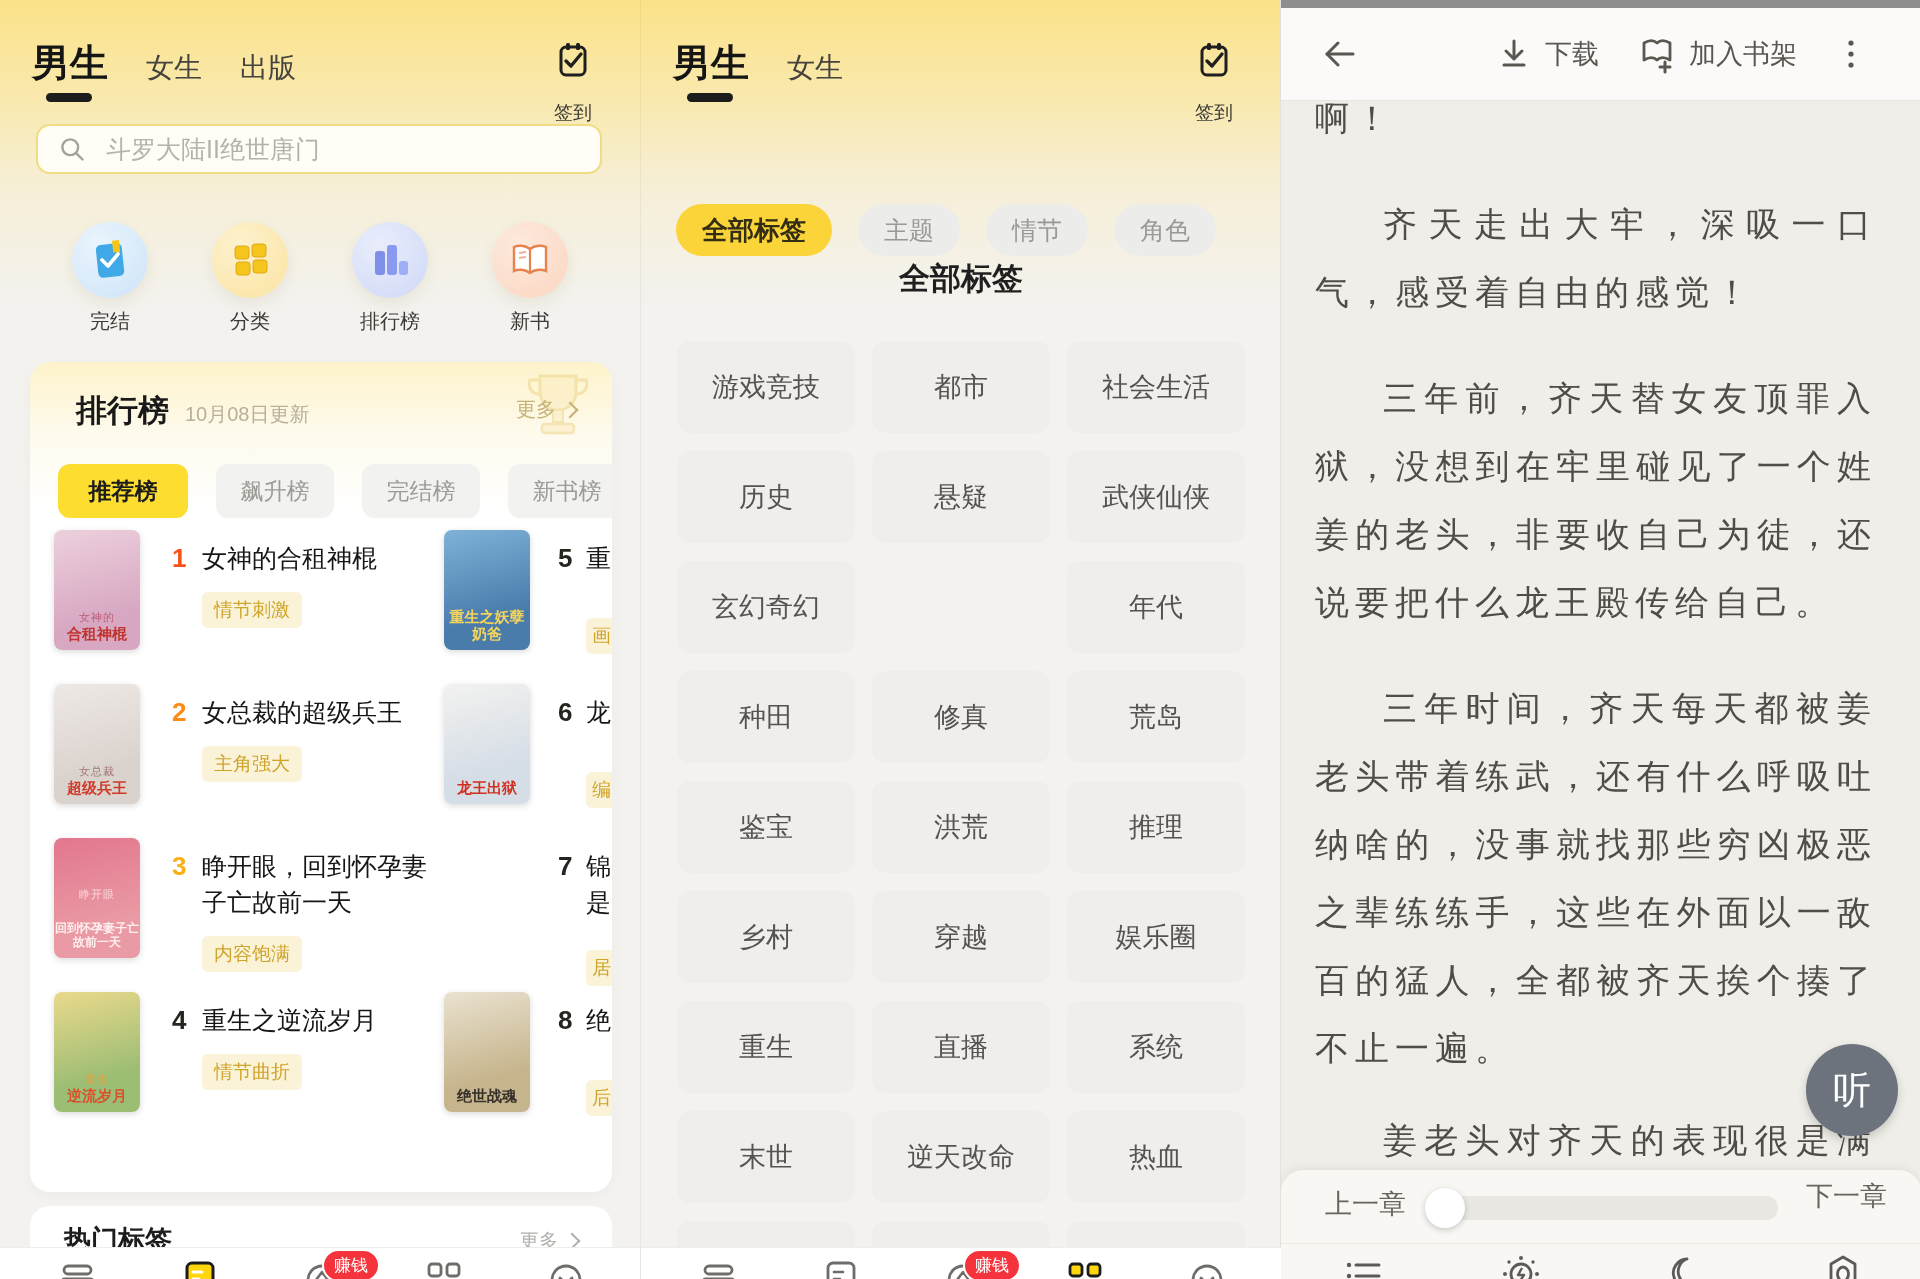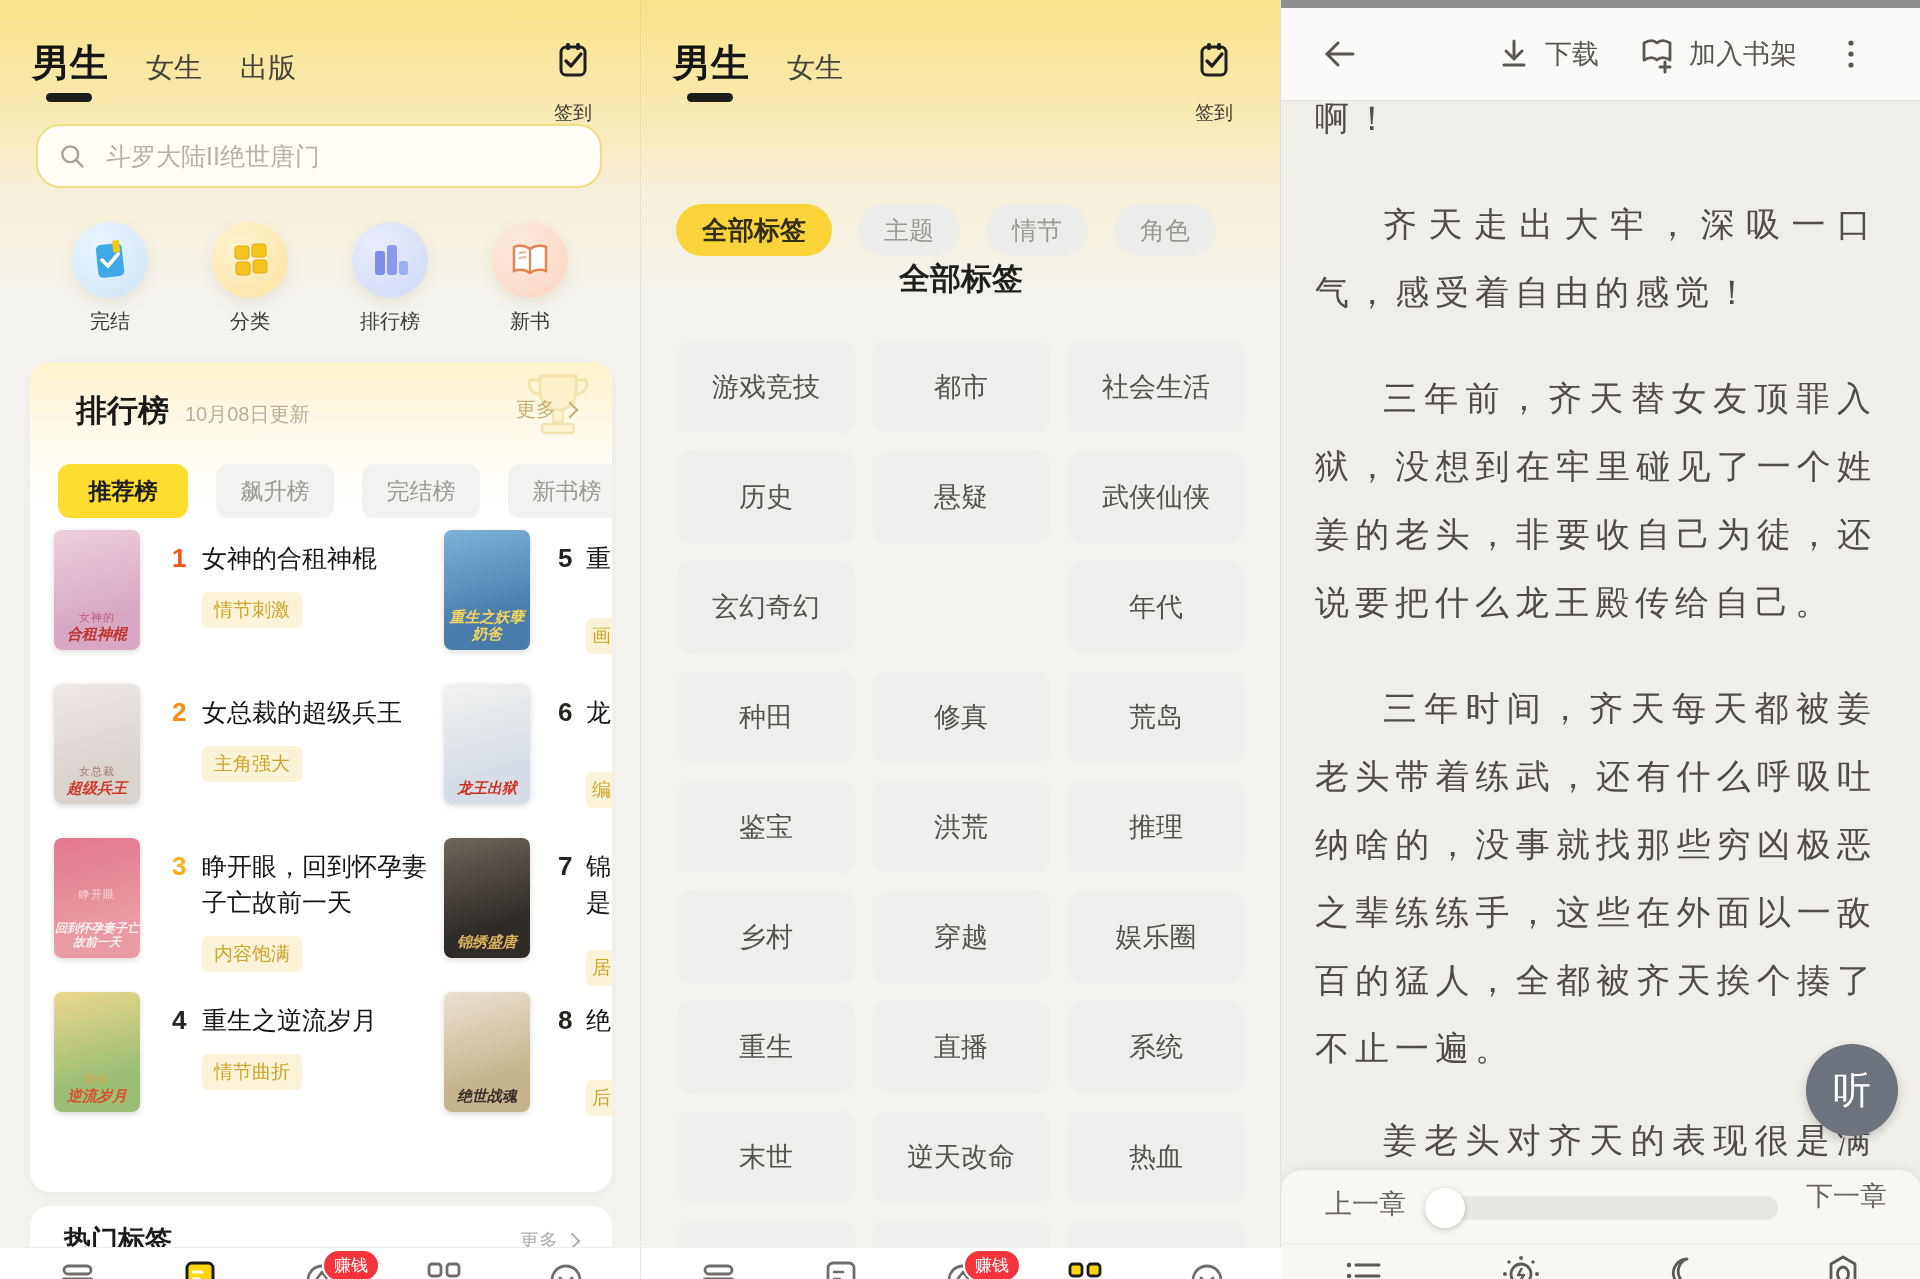--- a/index.html
+++ b/index.html
@@ -13,22 +13,22 @@
   
   .toptabs{position:absolute;top:44px;left:32px;display:flex;align-items:flex-end;gap:38px;}
   .ttab{font-size:28px;color:#45433e;line-height:1;padding-bottom:4px;}
   .ttab.act{font-size:38px;font-weight:bold;color:#151515;position:relative;}
   .ttab.act .ul{position:absolute;left:14px;bottom:-16px;width:46px;height:9px;background:#1c1c1c;border-radius:5px;}
   .checkin{position:absolute;top:40px;left:544px;width:58px;text-align:center;}
   .checkin svg{display:block;margin:0 auto;}
   .checkin .cl{font-size:19px;color:#3c3a35;margin-top:20px;display:block;}
 
   
-  .search{position:absolute;top:124px;left:36px;width:566px;height:64px;background:#fffdf6;
-          border:2px solid #f0dc82;border-radius:24px;box-sizing:border-box;display:flex;align-items:center;}
+  .search{position:absolute;top:124px;left:36px;width:566px;height:50px;background:#fffdf6;
+          border:2px solid #f0dc82;border-radius:14px;box-sizing:border-box;display:flex;align-items:center;}
   .search input{border:0;outline:0;background:transparent;font-size:25px;color:#6b685f;width:430px;
           font-family:inherit;}
   .search input::placeholder{color:#b5b2a8;opacity:1;}
   .search svg{margin:0 18px 0 20px;}
   .qnav{position:absolute;top:222px;left:0;width:640px;display:flex;justify-content:space-between;padding:0 42px;box-sizing:border-box;}
   .qitem{width:136px;text-align:center;}
   .qcirc{width:76px;height:76px;border-radius:50%;margin:0 auto;display:flex;align-items:center;justify-content:center;box-shadow:0 6px 14px rgba(180,170,130,.18);}
   .qc1{background:radial-gradient(circle at 35% 30%,#eaf4fd,#cde4f8);}
   .qc2{background:radial-gradient(circle at 35% 30%,#fdf2cf,#fbe3a0);}
   .qc3{background:radial-gradient(circle at 35% 30%,#e9edfc,#cfd8f6);}
@@ -45,21 +45,21 @@
   .chev{display:inline-block;width:10px;height:10px;border-top:2px solid currentColor;border-right:2px solid currentColor;transform:rotate(45deg);margin-left:8px;}
   .rk-tabs{position:absolute;top:102px;left:28px;display:flex;gap:28px;}
   .rtab{height:54px;min-width:118px;padding:0 10px;box-sizing:border-box;border-radius:12px;background:#f2f2f0;color:#9d9b96;
         font-size:23px;display:flex;align-items:center;justify-content:center;}
   .rtab.act{background:#fcdd30;color:#1c1c1c;font-weight:bold;min-width:130px;}
 
   .brow{position:absolute;left:0;width:582px;height:152px;}
   .cover{position:absolute;left:24px;top:0;width:86px;height:120px;border-radius:8px;overflow:hidden;
          display:flex;flex-direction:column;align-items:center;justify-content:flex-end;padding-bottom:8px;box-sizing:border-box;box-shadow:0 2px 6px rgba(0,0,0,.15);}
   .cov-top{font-size:11px;opacity:.85;letter-spacing:1px;}
-  .cov-main{font-size:15px;font-weight:bold;line-height:1.15;text-align:center;padding:0 0;font-style:italic;}
+  .cov-main{font-size:15px;font-weight:bold;line-height:1.15;text-align:center;padding:0 0;}
   .c1{background:linear-gradient(165deg,#ecd0dd,#d8a8c2 70%);} .c1 .cov-main{color:#c03430;} .c1 .cov-top{color:#b8506a;}
   .c2{background:linear-gradient(165deg,#efe9e6,#d9d2cd 70%);} .c2 .cov-main{color:#cf3a28;} .c2 .cov-top{color:#9c6a66;}
   .c3{background:linear-gradient(165deg,#e2768e,#ea9aa4 70%);gap:20px;} .c3 .cov-main{color:#fff0f0;font-size:12px;} .c3 .cov-top{color:#ffe2e2;}
   .c4{background:linear-gradient(165deg,#ead98c,#9cbd74 70%);} .c4 .cov-main{color:#d8502c;} .c4 .cov-top{color:#e8a03c;}
   .c5{background:linear-gradient(165deg,#7fb2d8,#4a7cab 70%);} .c5 .cov-main{color:#f2d35e;} 
   .c6{background:linear-gradient(165deg,#f2f2f0,#d5dde6 70%);} .c6 .cov-main{color:#d03020;}
   .c7{background:linear-gradient(165deg,#6e665c,#2f2b26 70%);} .c7 .cov-main{color:#dcb261;}
   .c8{background:linear-gradient(165deg,#eae2d0,#c6b48c 70%);} .c8 .cov-main{color:#36302a;}
   .binfo{position:absolute;left:142px;top:10px;width:300px;}
   .trow{display:flex;align-items:flex-start;}
@@ -263,23 +263,20 @@
       </div>
       <div class="brow rcol" style="top:322px">
         <div class="cover c6">
             <span class="cov-main">龙王出狱</span>
           </div>
         <span class="rank rkx" style="position:absolute;left:528px;top:10px">6</span>
         <div class="rtitle"><span>龙</span></div>
         <span class="rtag">编</span>
       </div>
       <div class="brow rcol" style="top:476px">
-        <div class="cover c7">
-            <span class="cov-main">锦绣盛唐</span>
-          </div>
         <span class="rank rkx" style="position:absolute;left:528px;top:10px">7</span>
         <div class="rtitle"><span>锦</span><span>是</span></div>
         <span class="rtag" style="top:112px">居</span>
       </div>
       <div class="brow rcol" style="top:630px">
         <div class="cover c8">
             <span class="cov-main">绝世战魂</span>
           </div>
         <span class="rank rkx" style="position:absolute;left:528px;top:10px">8</span>
         <div class="rtitle"><span>绝</span></div>

